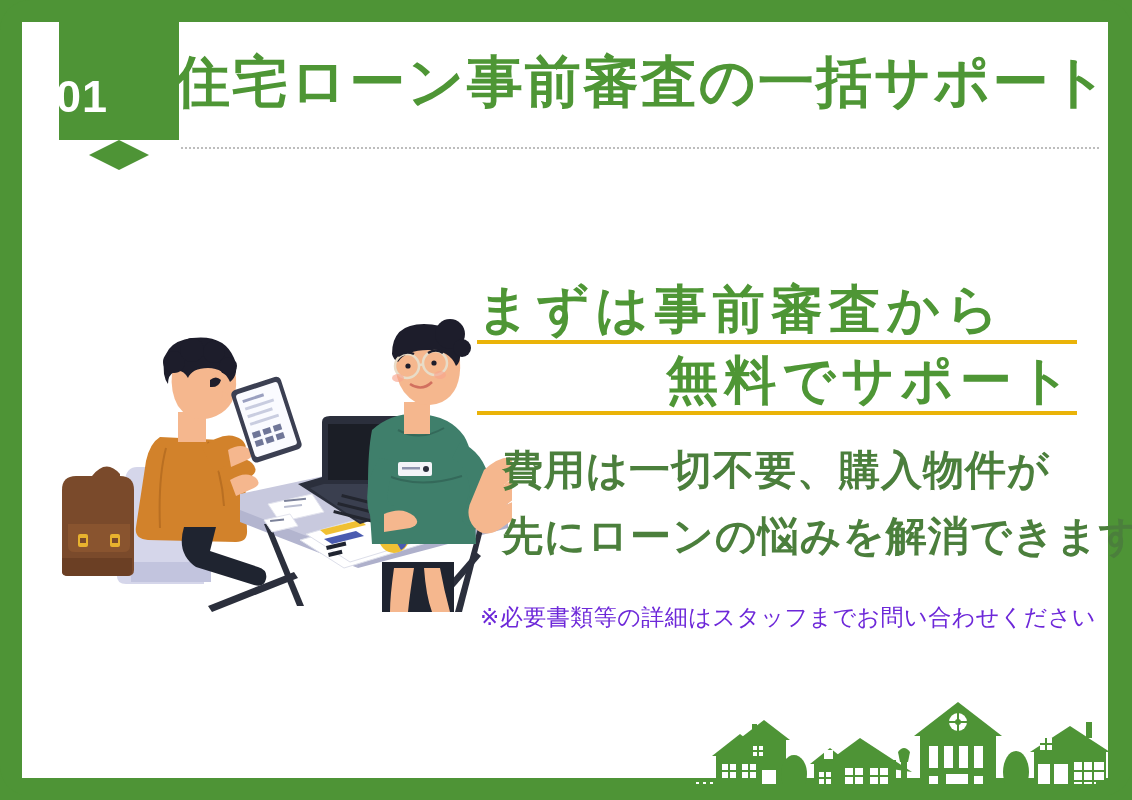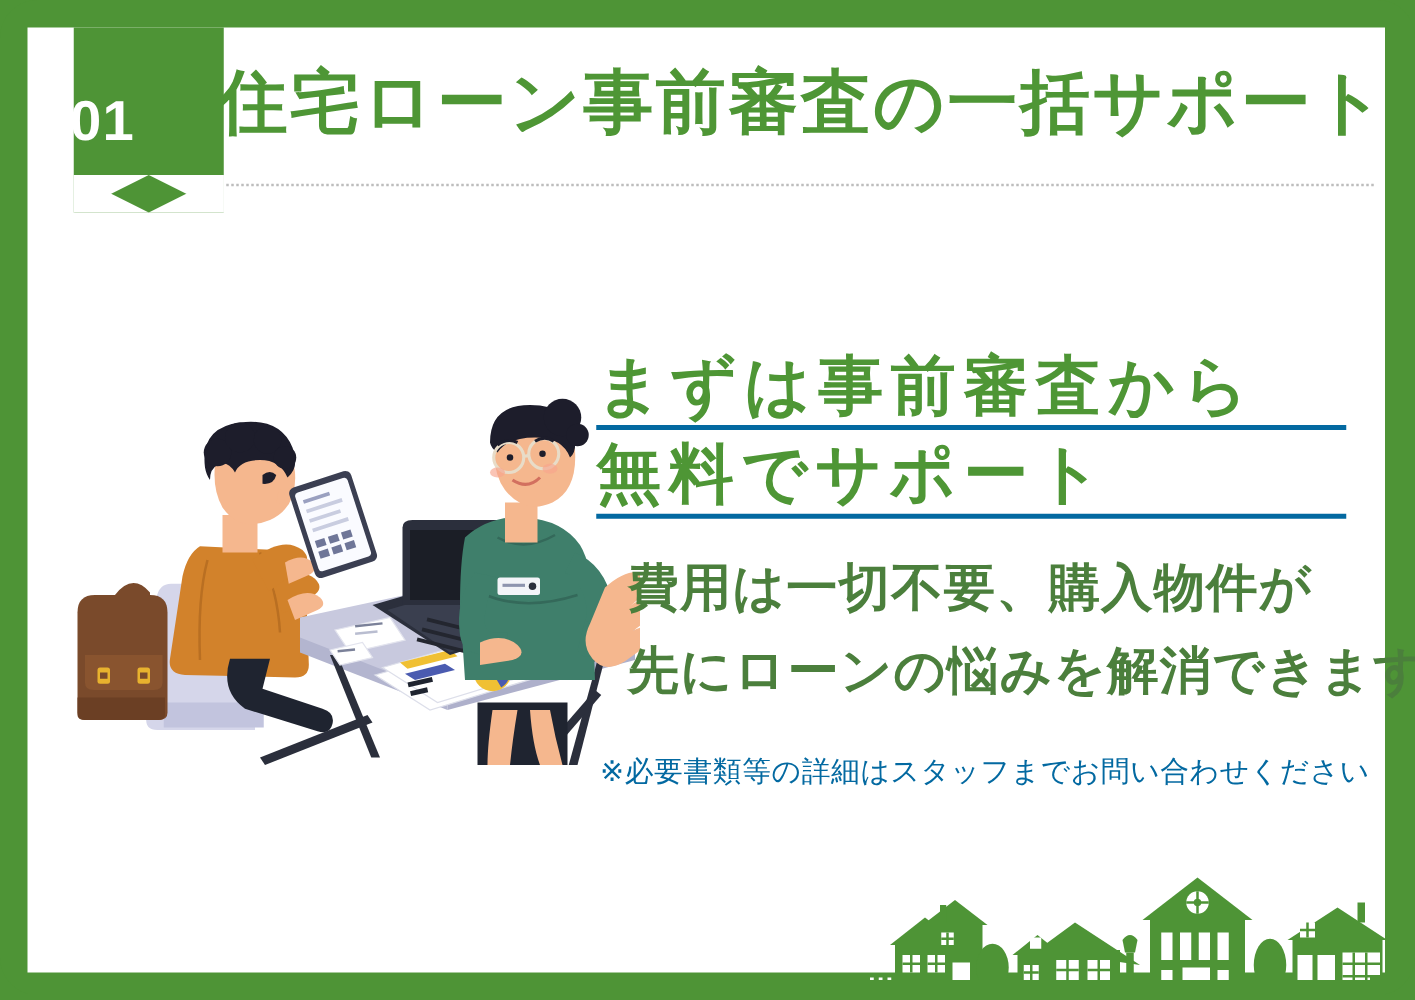--- a/index.html
+++ b/index.html
@@ -65,43 +65,43 @@
   
   .headline{
     position:absolute;left:455px;top:258px;
     width:600px;
   }
   .hl-line{
     color:#4e9635;
     font-size:52px;font-weight:bold;
     letter-spacing:6px;
     line-height:1.12;
-    border-bottom:4px solid #0369a1;
+    border-bottom:4px solid #eab308;
     padding-bottom:2px;
     white-space:nowrap;
     position:relative;
     z-index:3;
   }
-  .hl-line + .hl-line{margin-top:7px;}
+  .hl-line + .hl-line{margin-top:7px;text-align:right;}
   
   .body-copy{
     position:absolute;left:480px;top:415px;
     width:580px;
   }
   .body-line{
     color:#4b7f3c;
     font-size:41px;
     font-weight:bold;
     line-height:1.62;
     letter-spacing:1px;
     white-space:nowrap;
   }
   .note{
     position:absolute;left:458px;top:580px;
-    color:#0369a1;
+    color:#6d28d9;
     font-size:23px;
     letter-spacing:0.5px;
     white-space:nowrap;
   }
   
   .illustration{
     position:absolute;left:10px;top:240px;
     width:480px;height:350px;
   }
   

